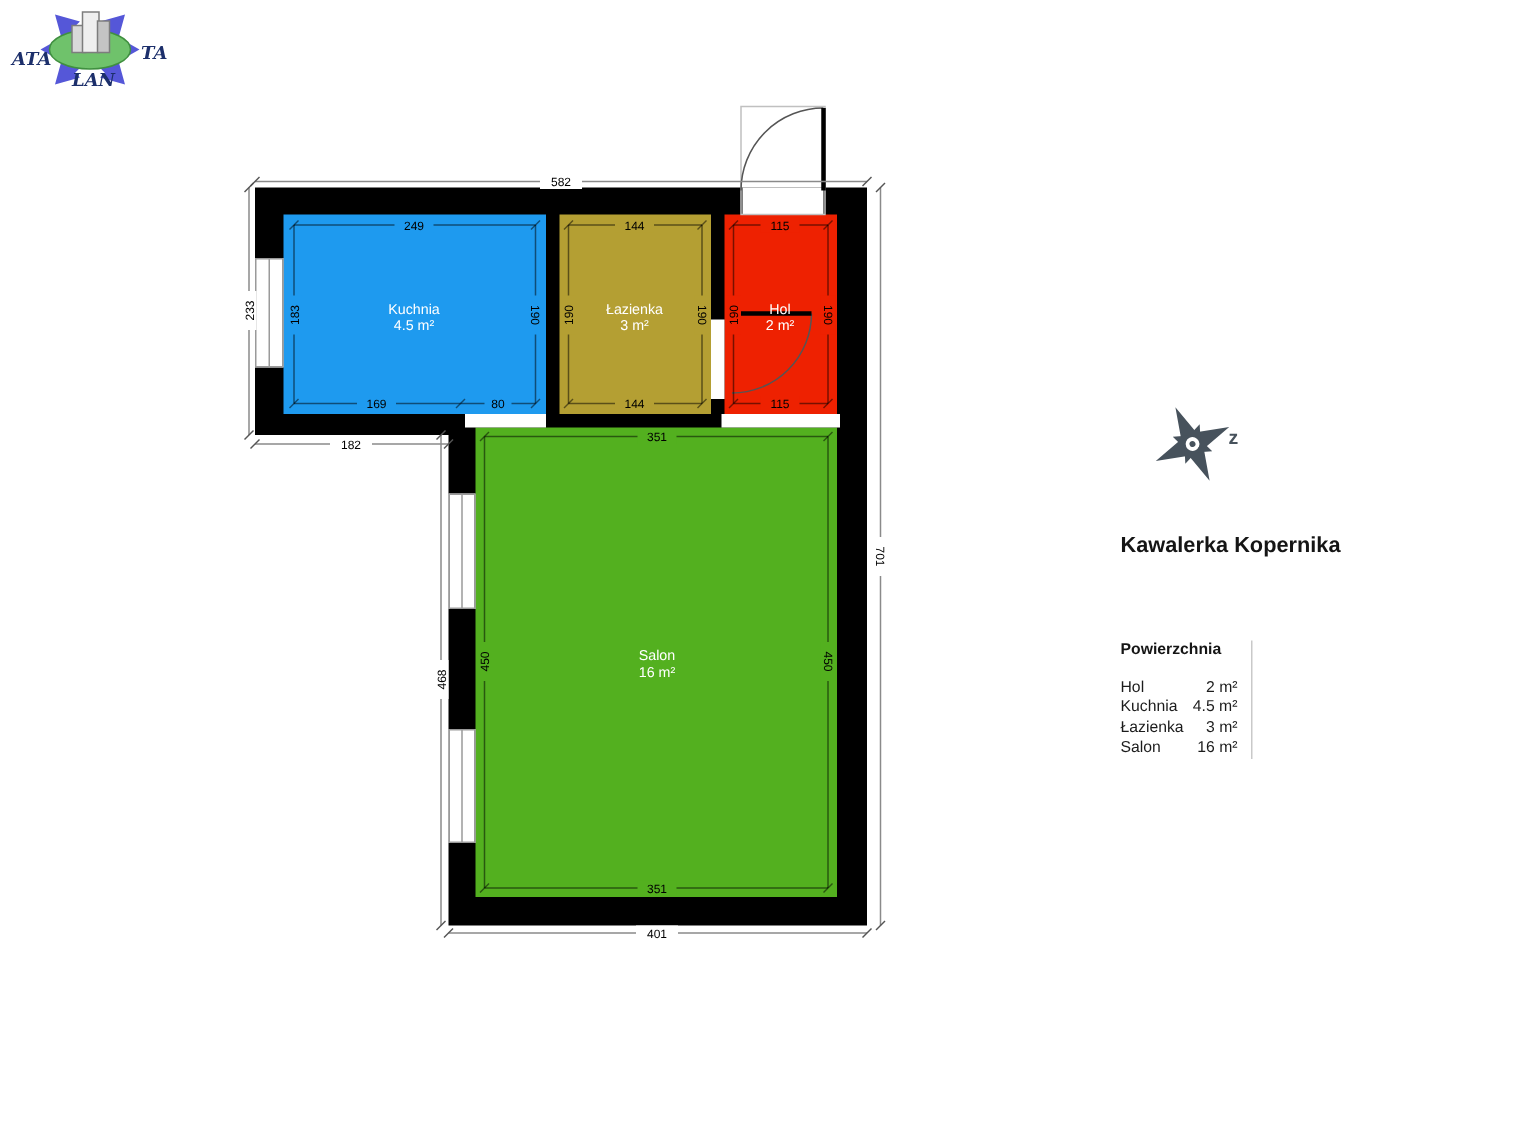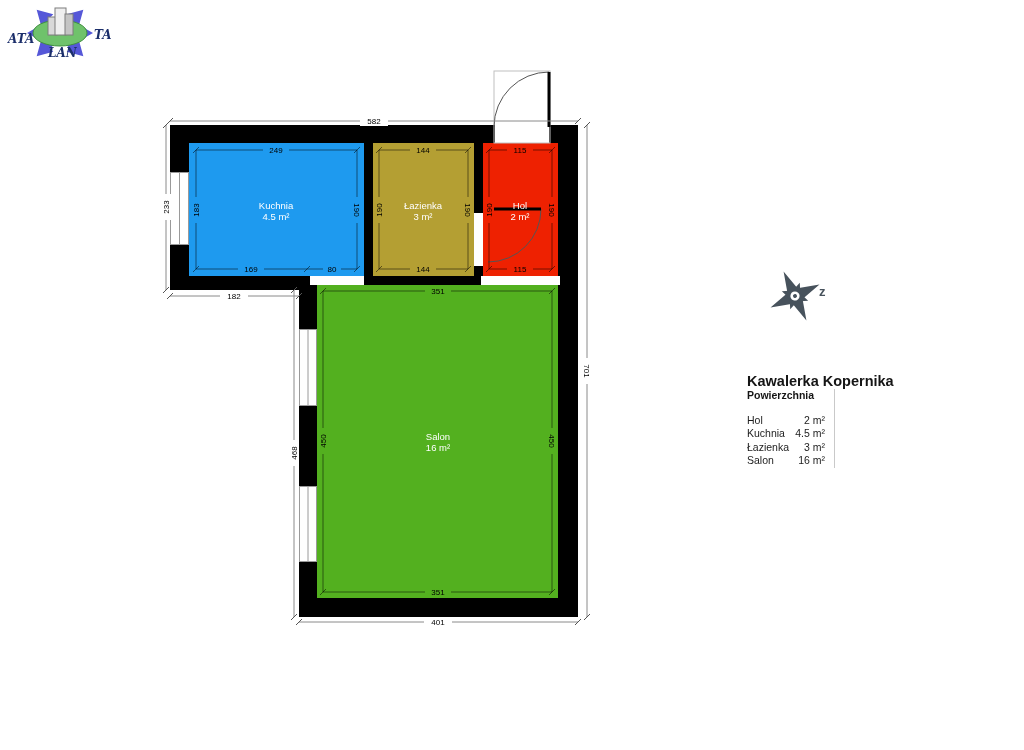--- a/index.html
+++ b/index.html
@@ -13,24 +13,24 @@
   .dl{stroke:rgba(0,0,0,0.5);stroke-width:1;}      
   .ol{stroke:#8a8a8a;stroke-width:1;}              
   .tick{stroke:#555555;stroke-width:1;}
   .arc{stroke:#555555;stroke-width:1;fill:none;}
   .leaf{stroke:#000000;stroke-width:3;}
   .win{stroke:#9a9a9a;stroke-width:1;fill:none;}
   .logo-t{font-family:"DejaVu Serif",serif;font-style:italic;font-weight:700;font-size:12px;fill:#1c2f6b;}
   .compass-z{font-size:13px;font-weight:700;fill:#47525c;}
 
   .side-title{
-    position:absolute;left:747px;top:373px;
+    position:absolute;left:747px;top:356px;
     font-size:14.5px;font-weight:700;color:#151515;
   }
-  .legend-box{position:absolute;left:747px;top:389px;display:flex;align-items:stretch;}
+  .legend-box{position:absolute;left:747px;top:427px;display:flex;align-items:stretch;}
   .legend-table{width:78px;}
   .legend-header{font-size:10.5px;font-weight:700;color:#151515;margin-bottom:13px;}
   .legend-row{display:flex;justify-content:space-between;font-size:10.5px;color:#1c1c1c;line-height:13.4px;}
   .legend-divider{border-left:1px solid #c9c9c9;margin-left:9px;}
   .legend-total{font-size:23px;color:#1c1c1c;padding-left:11px;margin-top:24px;white-space:nowrap;}
 </style>
 </head>
 <body>
 
 <svg width="1024" height="750" viewBox="0 0 1024 750" style="position:absolute;left:0;top:0;">

